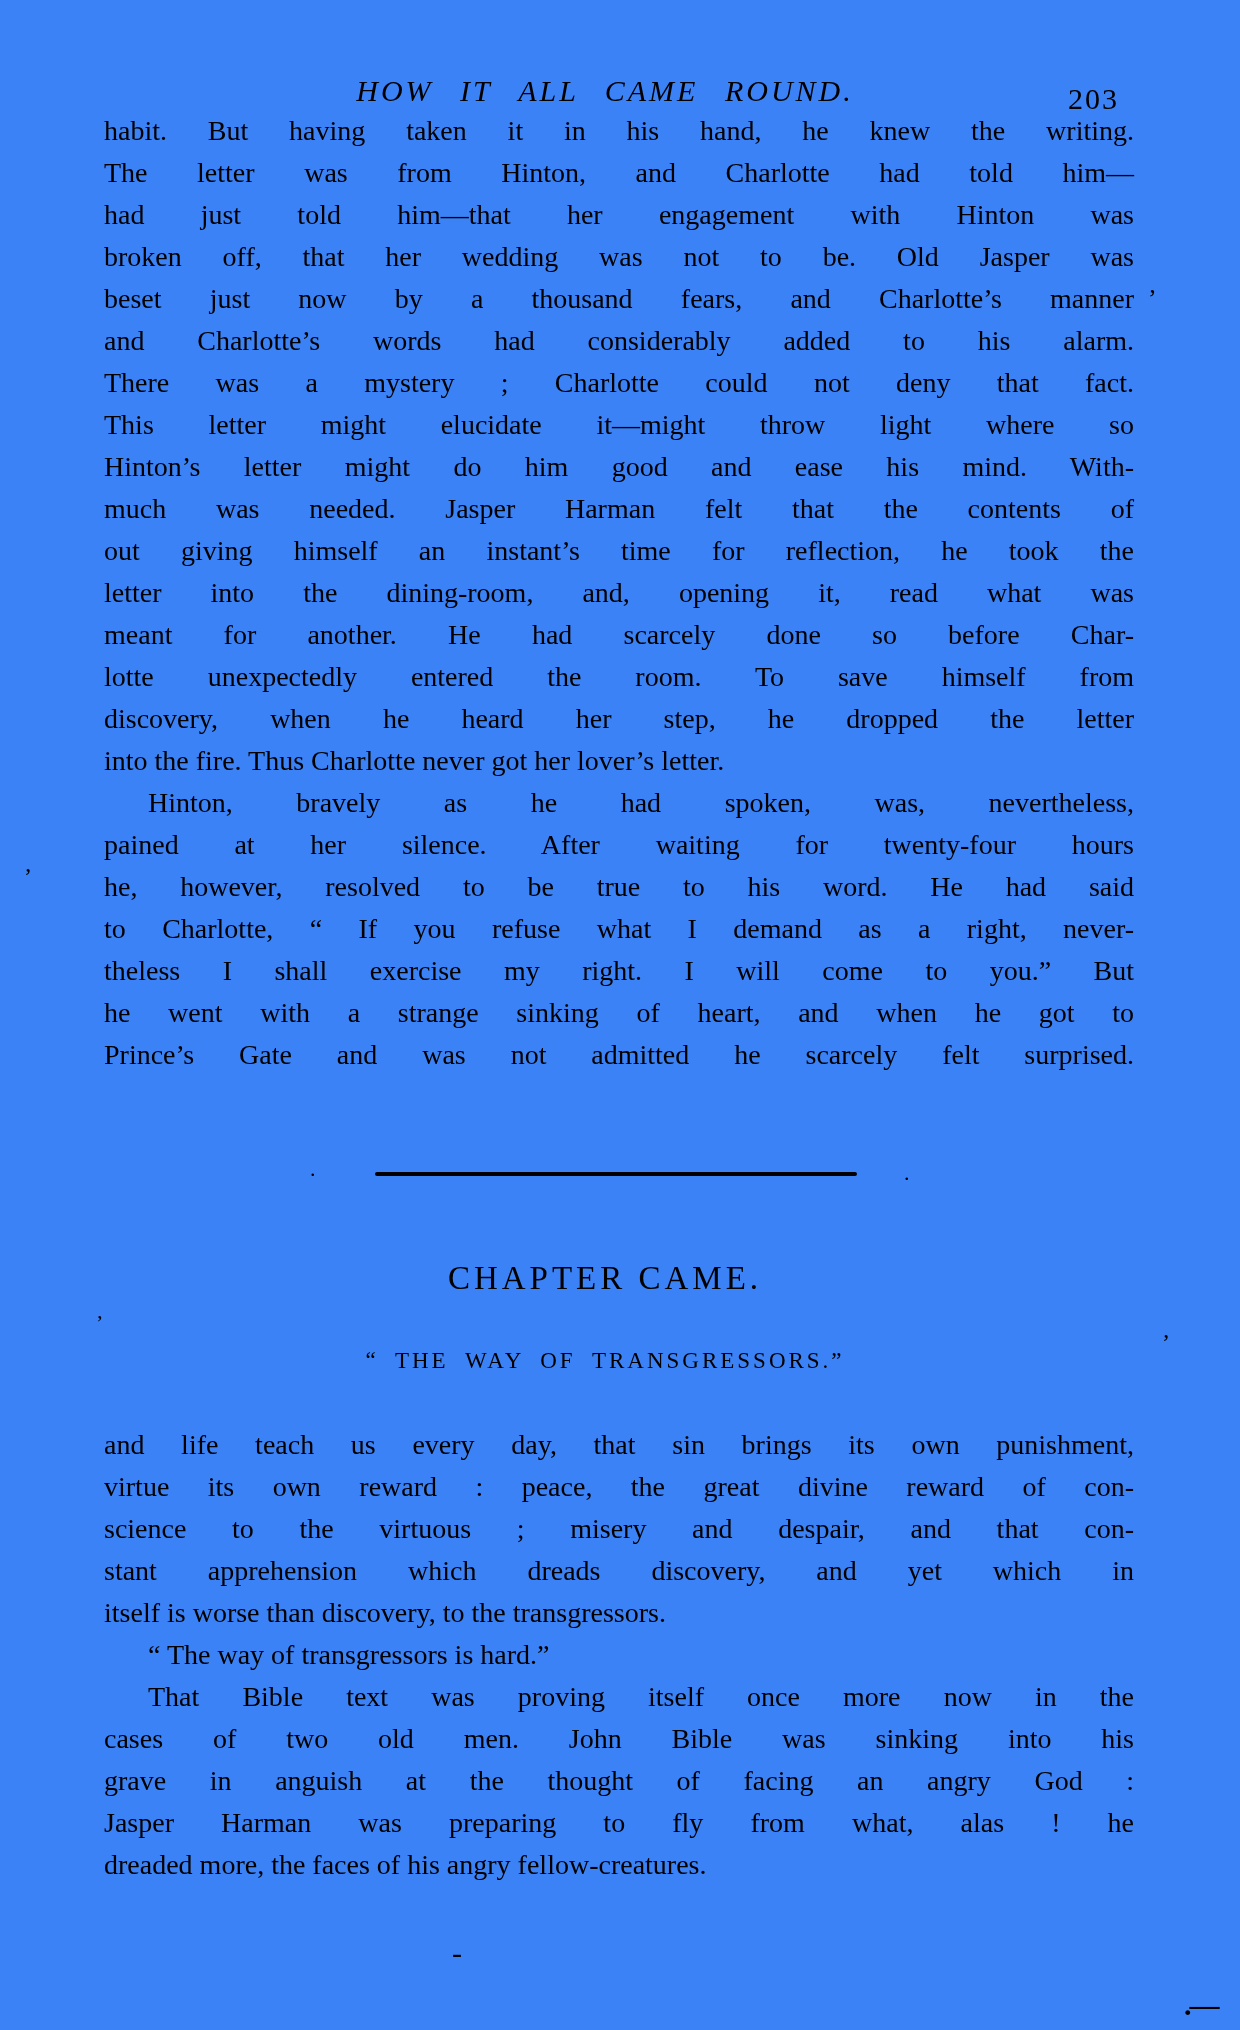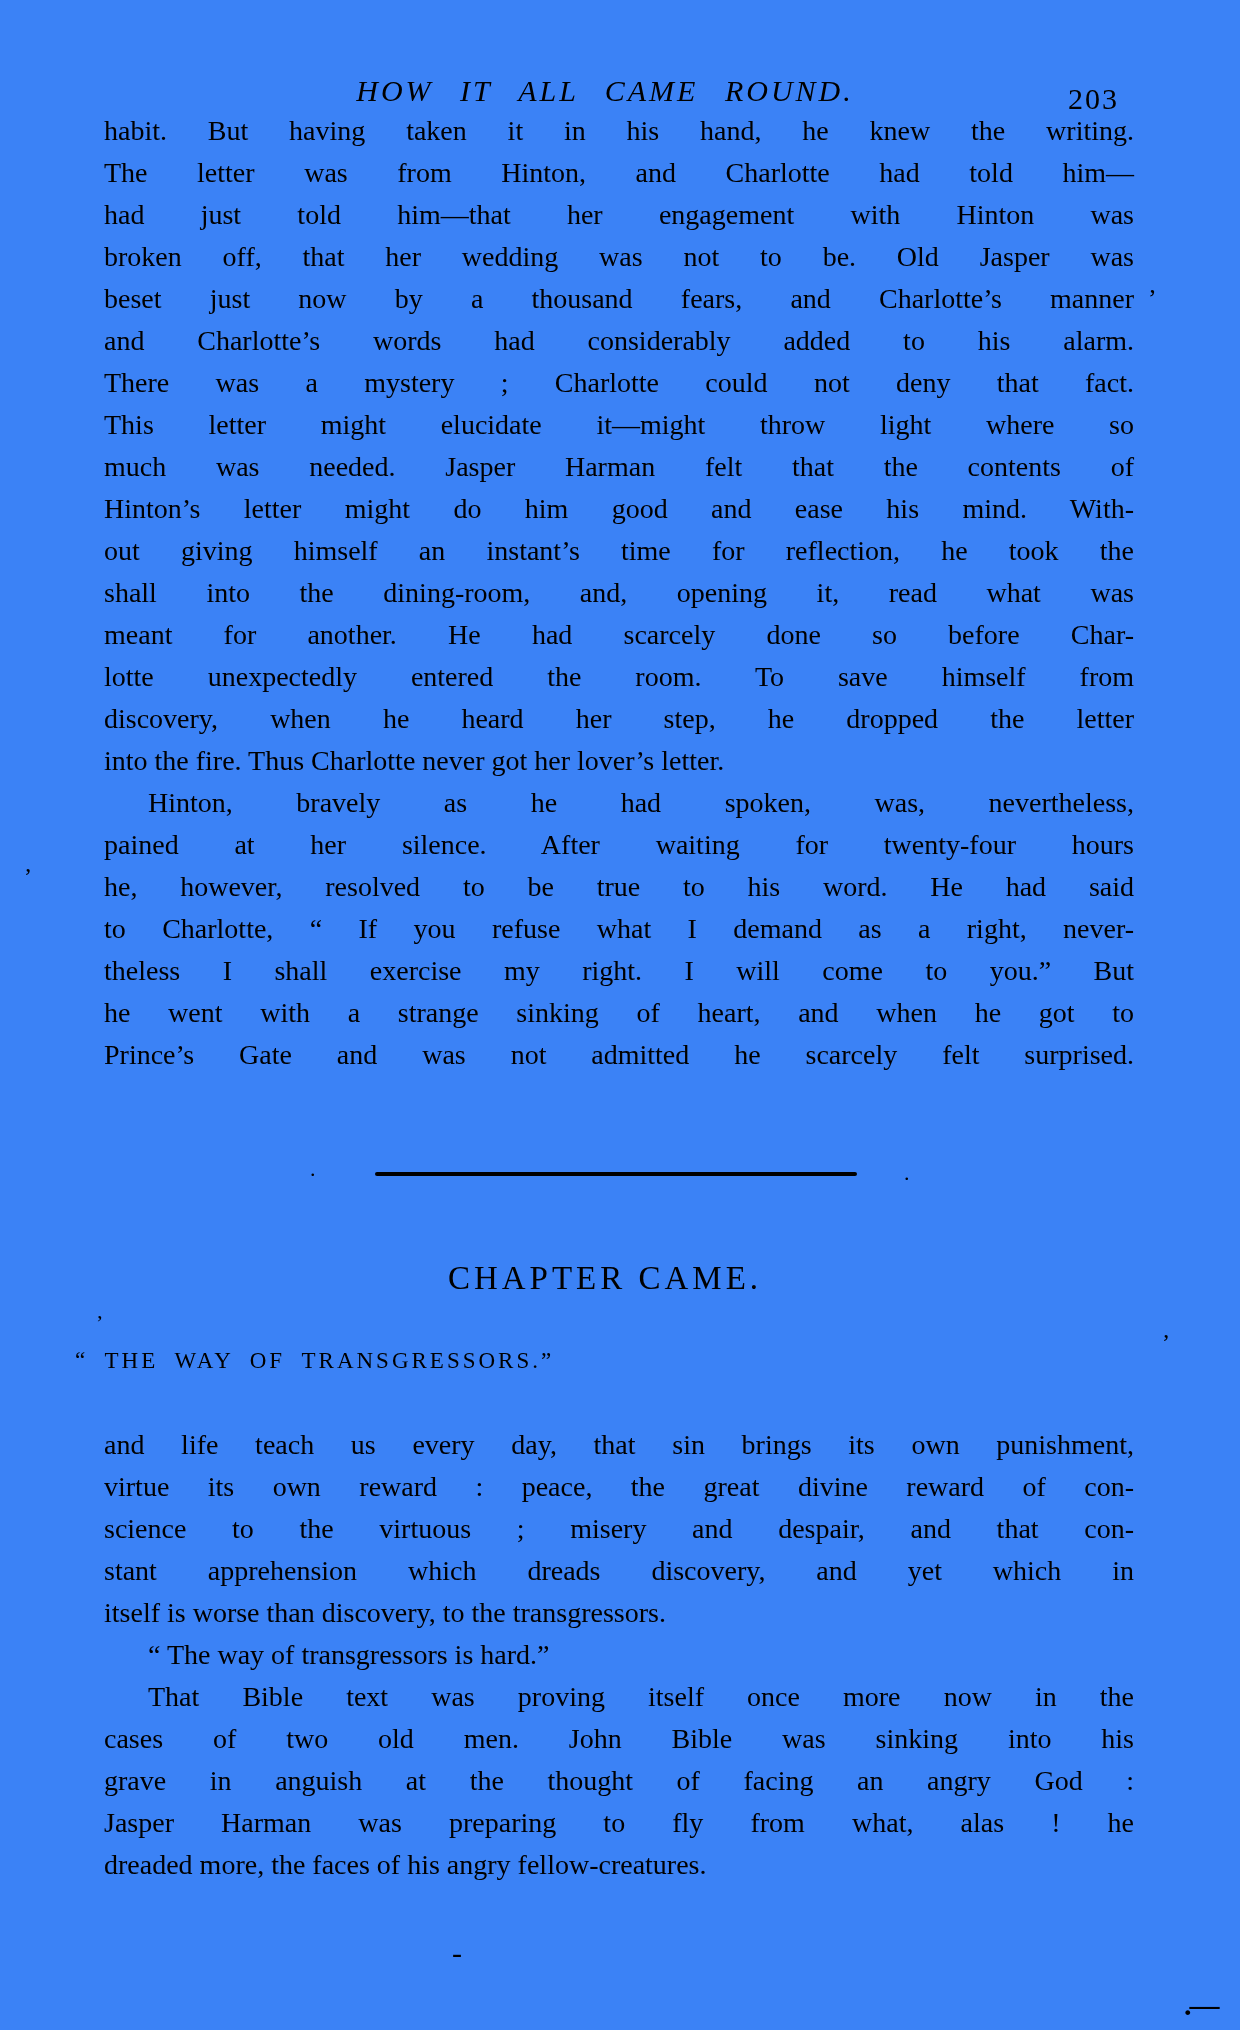--- a/index.html
+++ b/index.html
@@ -45,20 +45,21 @@
   }
   .chapter{
     position:absolute;top:1260px;left:75px;width:1060px;
     text-align:center;
     font-size:33px;
     letter-spacing:4px;
     white-space:nowrap;
   }
   .subtitle{
     position:absolute;top:1348px;left:75px;width:1060px;
+    text-align:center;
     font-size:23px;
     letter-spacing:3px;
     word-spacing:8px;
     white-space:nowrap;
   }
   .artifact{position:absolute;font-size:24px;line-height:1;}
   .a0{left:1148px;top:286px;font-size:26px;}
   .a1{left:24px;top:864px;font-size:24px;}
   .a2{left:96px;top:1312px;font-size:22px;}
   .a3{left:1162px;top:1330px;font-size:24px;}
@@ -79,24 +80,24 @@
 
     <div>
       <div class="line jl">habit. But having taken it in his hand, he knew the writing.</div>
       <div class="line jl">The letter was from Hinton, and Charlotte had told him—</div>
       <div class="line jl">had just told him—that her engagement with Hinton was</div>
       <div class="line jl">broken off, that her wedding was not to be. Old Jasper was</div>
       <div class="line jl">beset just now by a thousand fears, and Charlotte’s manner</div>
       <div class="line jl">and Charlotte’s words had considerably added to his alarm.</div>
       <div class="line jl">There was a mystery ; Charlotte could not deny that fact.</div>
       <div class="line jl">This letter might elucidate it—might throw light where so</div>
+      <div class="line jl">Hinton’s letter might do him good and ease his mind. With-</div>
       <div class="line jl">much was needed. Jasper Harman felt that the contents of</div>
-      <div class="line jl">Hinton’s letter might do him good and ease his mind. With-</div>
       <div class="line jl">out giving himself an instant’s time for reflection, he took the</div>
-      <div class="line jl">shall into the dining-room, and, opening it, read what was</div>
+      <div class="line jl">letter into the dining-room, and, opening it, read what was</div>
       <div class="line jl">meant for another. He had scarcely done so before Char-</div>
       <div class="line jl">lotte unexpectedly entered the room. To save himself from</div>
       <div class="line jl">discovery, when he heard her step, he dropped the letter</div>
       <div class="line ll">into the fire. Thus Charlotte never got her lover’s letter.</div>
     </div>
 
     <div>
       <div class="line jl ind">Hinton, bravely as he had spoken, was, nevertheless,</div>
       <div class="line jl">pained at her silence. After waiting for twenty-four hours</div>
       <div class="line jl">he, however, resolved to be true to his word. He had said</div>

